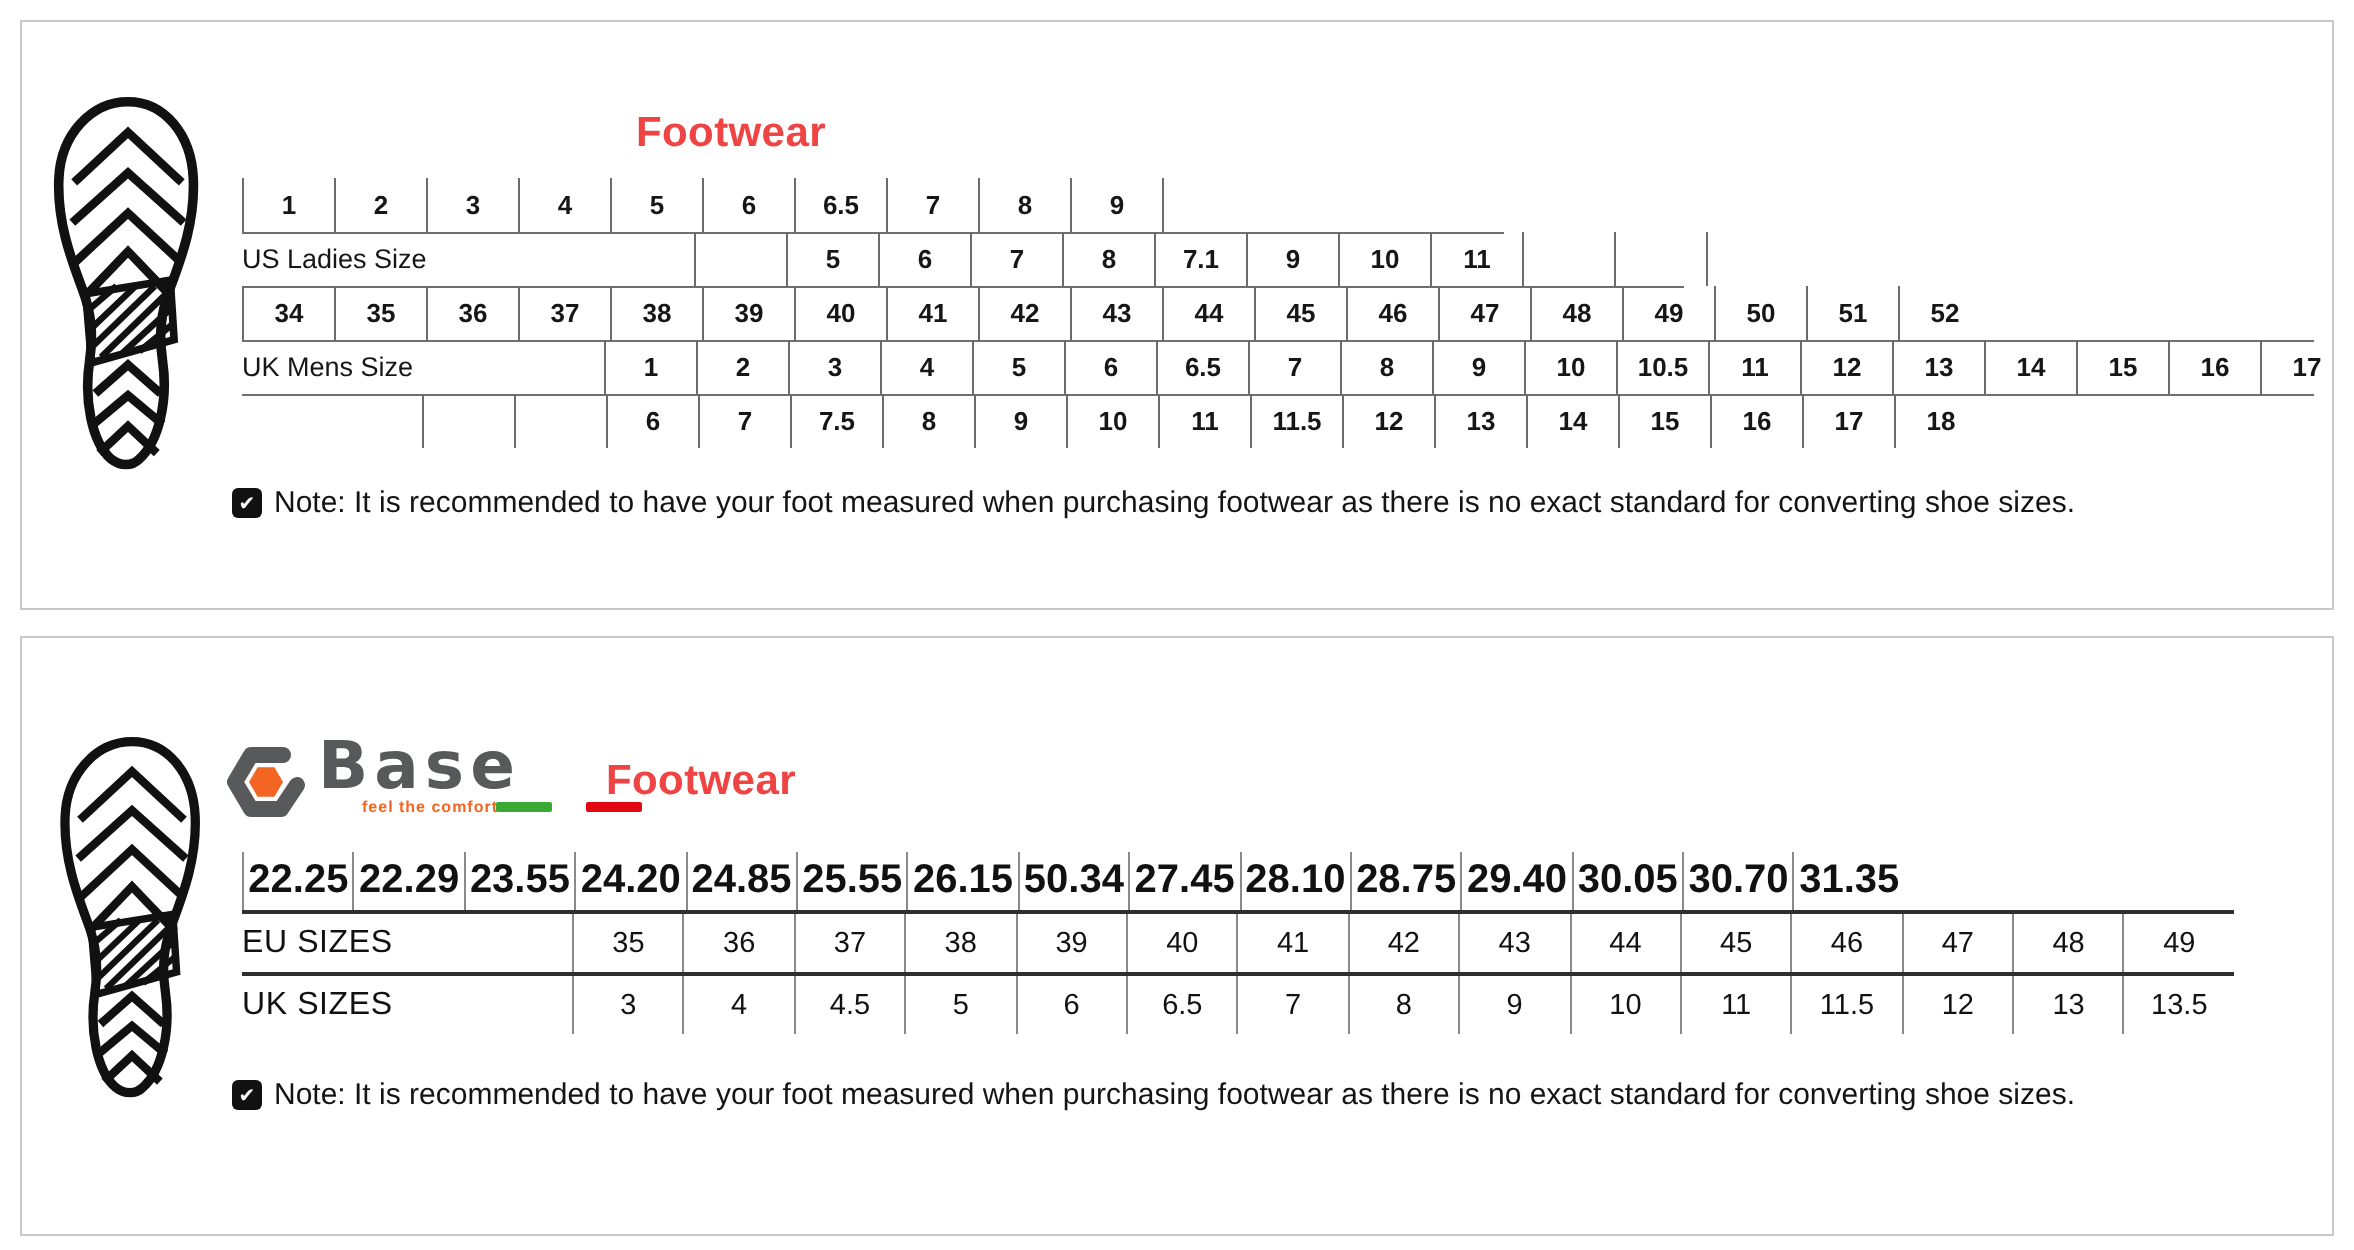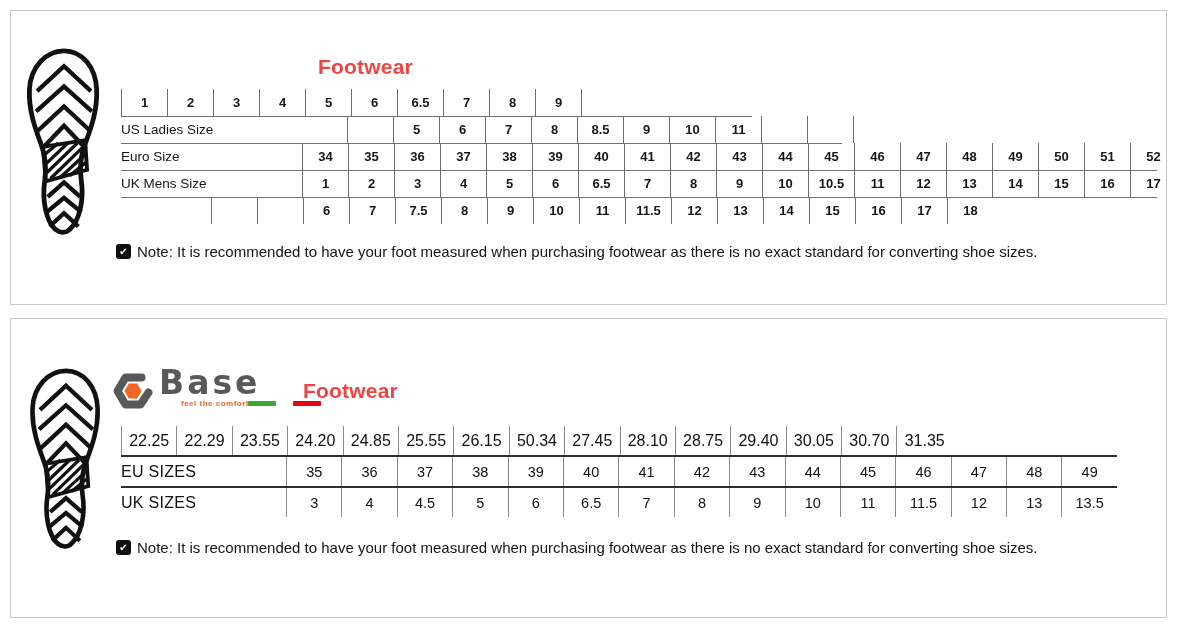--- a/index.html
+++ b/index.html
@@ -57,21 +57,21 @@
   #pw-table .tcell{font-size:13px;font-weight:bold;color:#161616;}
   #pw-table .tcell.bl{border-left:1px solid #6b6b6b;}
   #pw-table .tcell.br{border-right:1px solid #6b6b6b;}
   .partial-rule{
     position:absolute;left:0;bottom:-1px;height:0;
     border-bottom:1.5px solid #6f6f6f;
   }
   #base-table .tlabel{font-size:16px;color:#111;letter-spacing:0.3px;}
   #base-table .trow.bold .tlabel{font-weight:bold;font-size:15px;}
   #base-table .tcell{font-size:14.5px;color:#111;}
-  #base-table .trow.bold .tcell{font-weight:normal;font-size:16px;}
+  #base-table .trow.bold .tcell{font-weight:bold;font-size:20px;}
   #base-table .tcell.bl{border-left:1px solid #8a8a8a;}
   #base-table .trow.full-rule{border-bottom:2px solid var(--rule-dark,#2e2e2e);}
 
   
   .note{position:absolute;left:105px;display:flex;align-items:center;font-size:15px;color:#141414;}
   #panel-top .note{top:232px;}
   #panel-bottom .note{top:220px;}
   .note-icon{
     display:inline-flex;align-items:center;justify-content:center;
     width:15px;height:15px;background:#111;border-radius:3px;
@@ -133,37 +133,36 @@
         <div class="partial-rule" style="width: calc(var(--labelw) + 10 * var(--cellw));"></div>
       </div>
       <div class="trow">
         <div class="tlabel">US Ladies Size</div>
         <div class="tcell"></div>
         <div class="tcell bl"></div>
         <div class="tcell bl">5</div>
         <div class="tcell bl">6</div>
         <div class="tcell bl">7</div>
         <div class="tcell bl">8</div>
-        <div class="tcell bl">8.5</div>
+        <div class="tcell bl">7.1</div>
         <div class="tcell bl">9</div>
         <div class="tcell bl">10</div>
         <div class="tcell bl">11</div>
         <div class="tcell bl"></div>
         <div class="tcell bl br"></div>
         <div class="tcell"></div>
         <div class="tcell"></div>
         <div class="tcell"></div>
         <div class="tcell"></div>
         <div class="tcell"></div>
         <div class="tcell"></div>
         <div class="tcell"></div>
         <div class="partial-rule" style="width: calc(var(--labelw) + 12 * var(--cellw));"></div>
       </div>
       <div class="trow">
-        <div class="tlabel">Euro Size</div>
         <div class="tcell bl">34</div>
         <div class="tcell bl">35</div>
         <div class="tcell bl">36</div>
         <div class="tcell bl">37</div>
         <div class="tcell bl">38</div>
         <div class="tcell bl">39</div>
         <div class="tcell bl">40</div>
         <div class="tcell bl">41</div>
         <div class="tcell bl">42</div>
         <div class="tcell bl">43</div>

